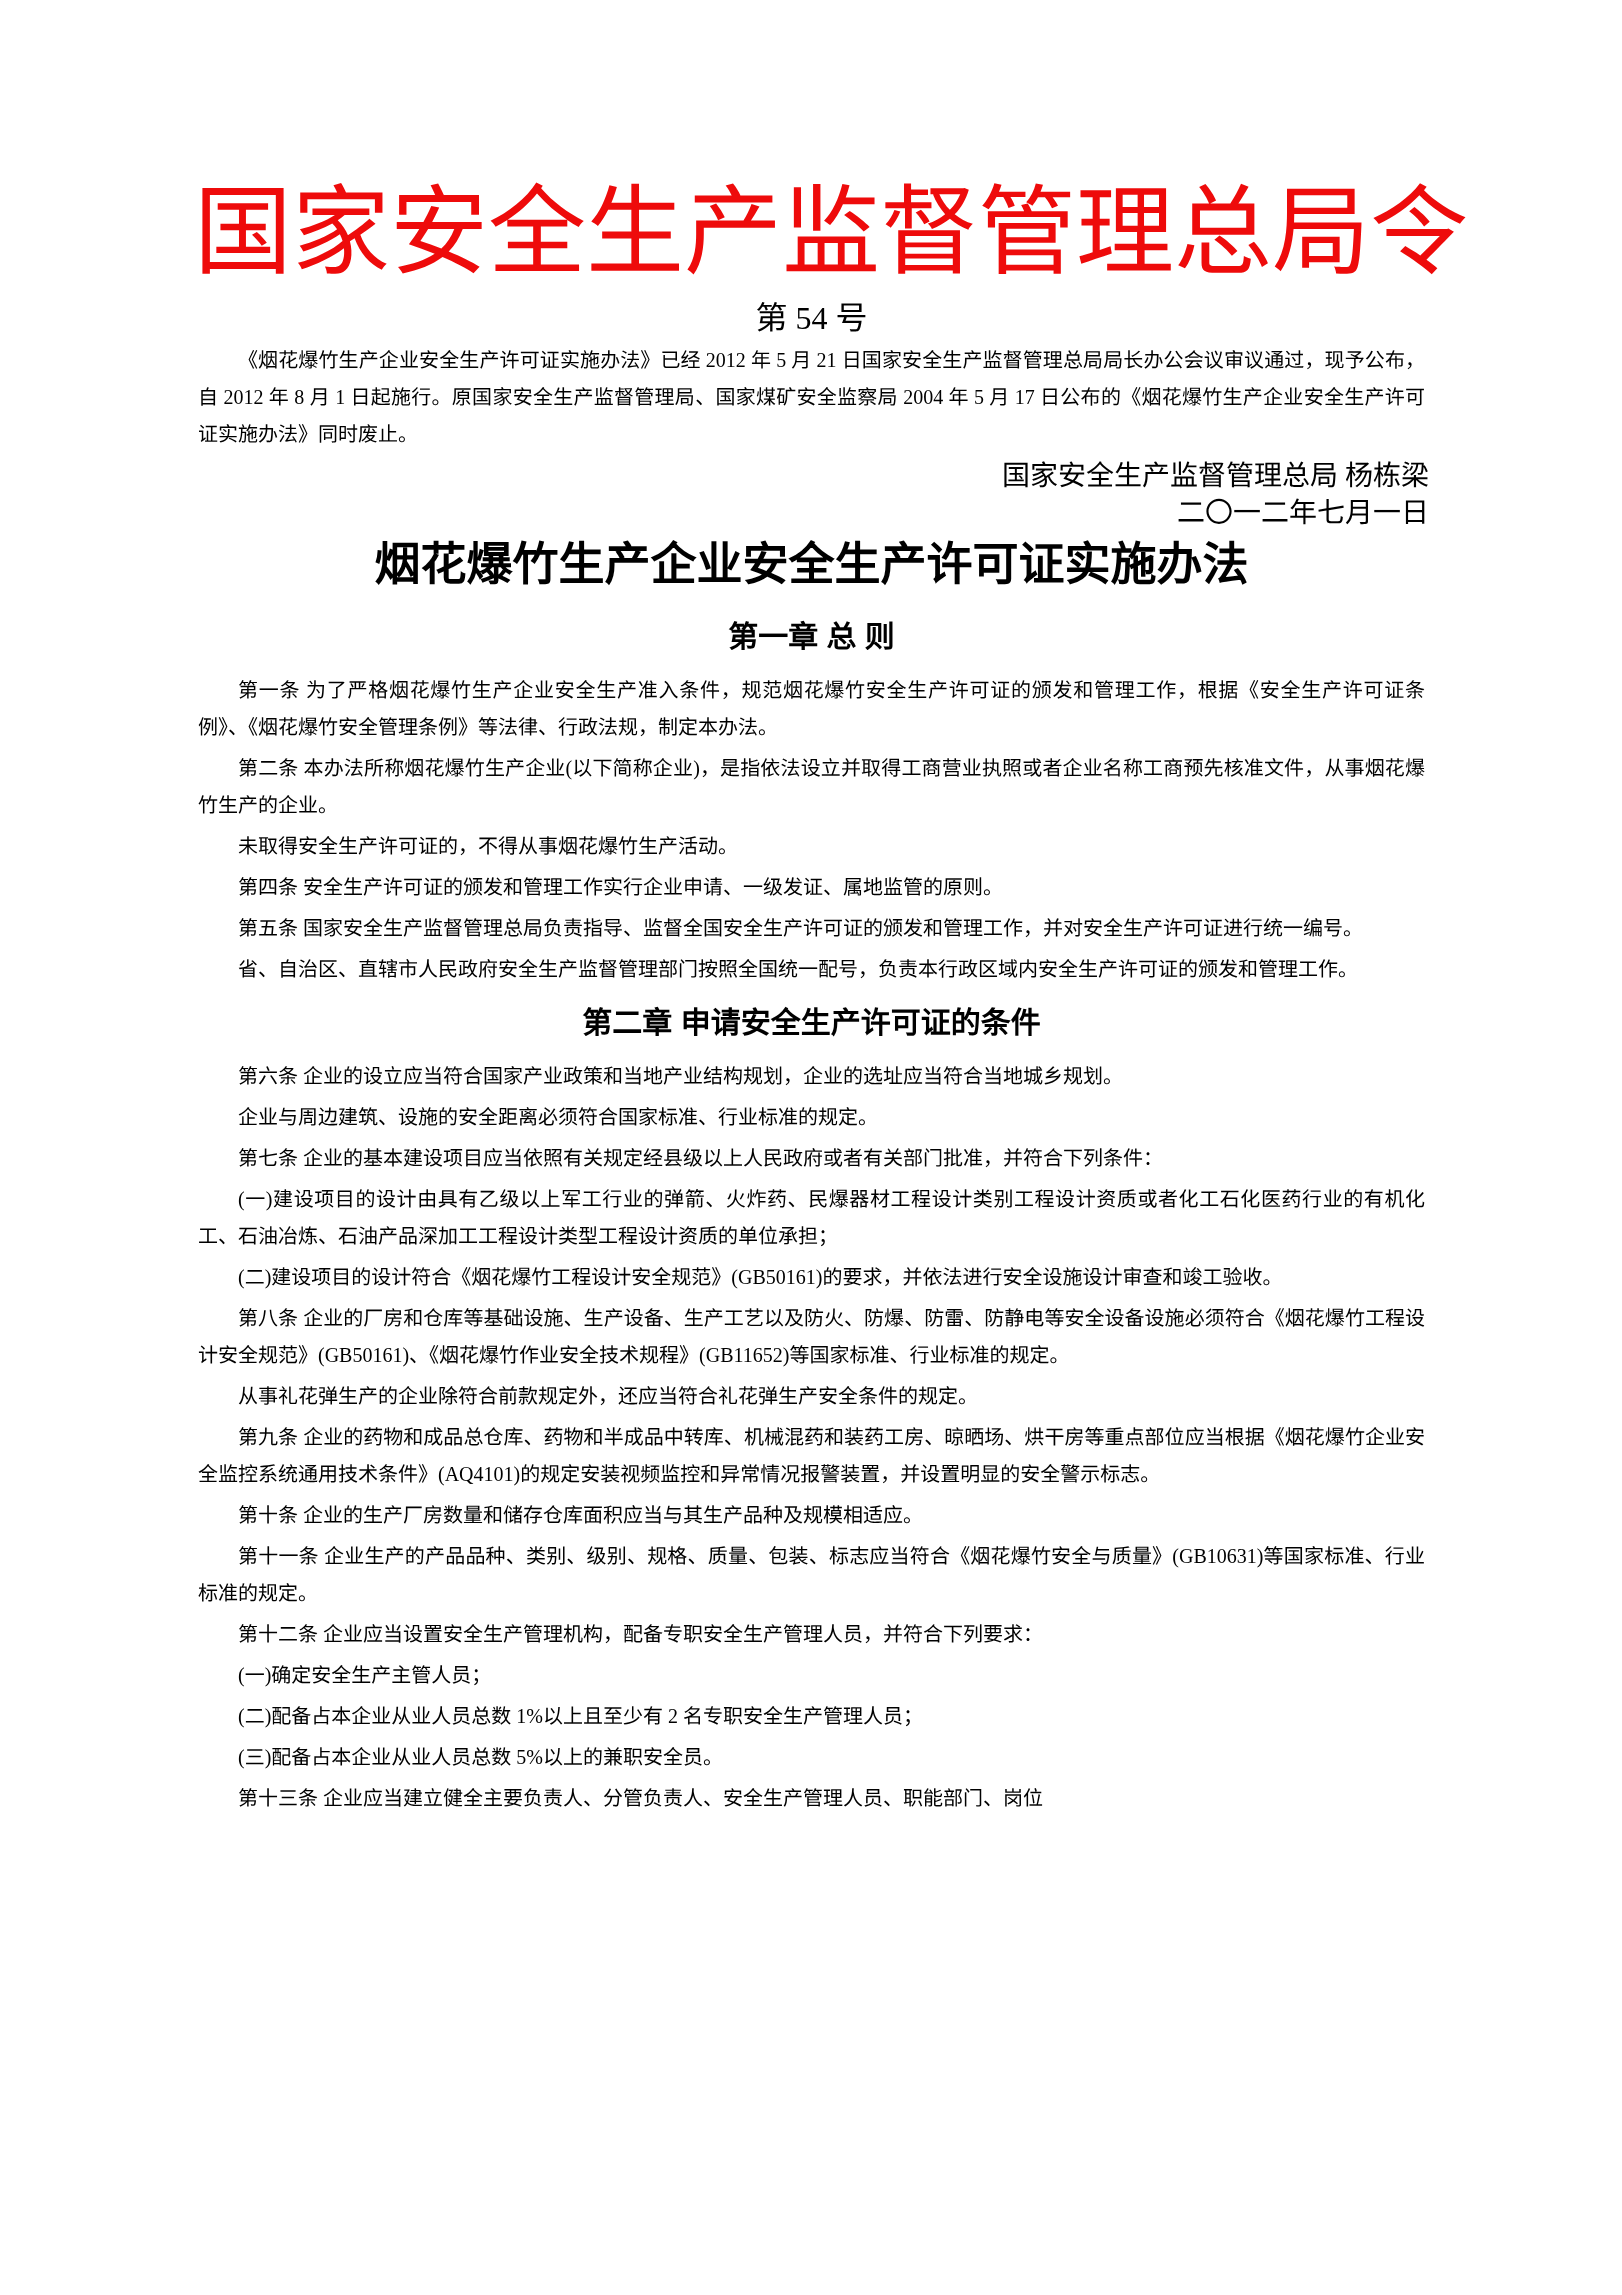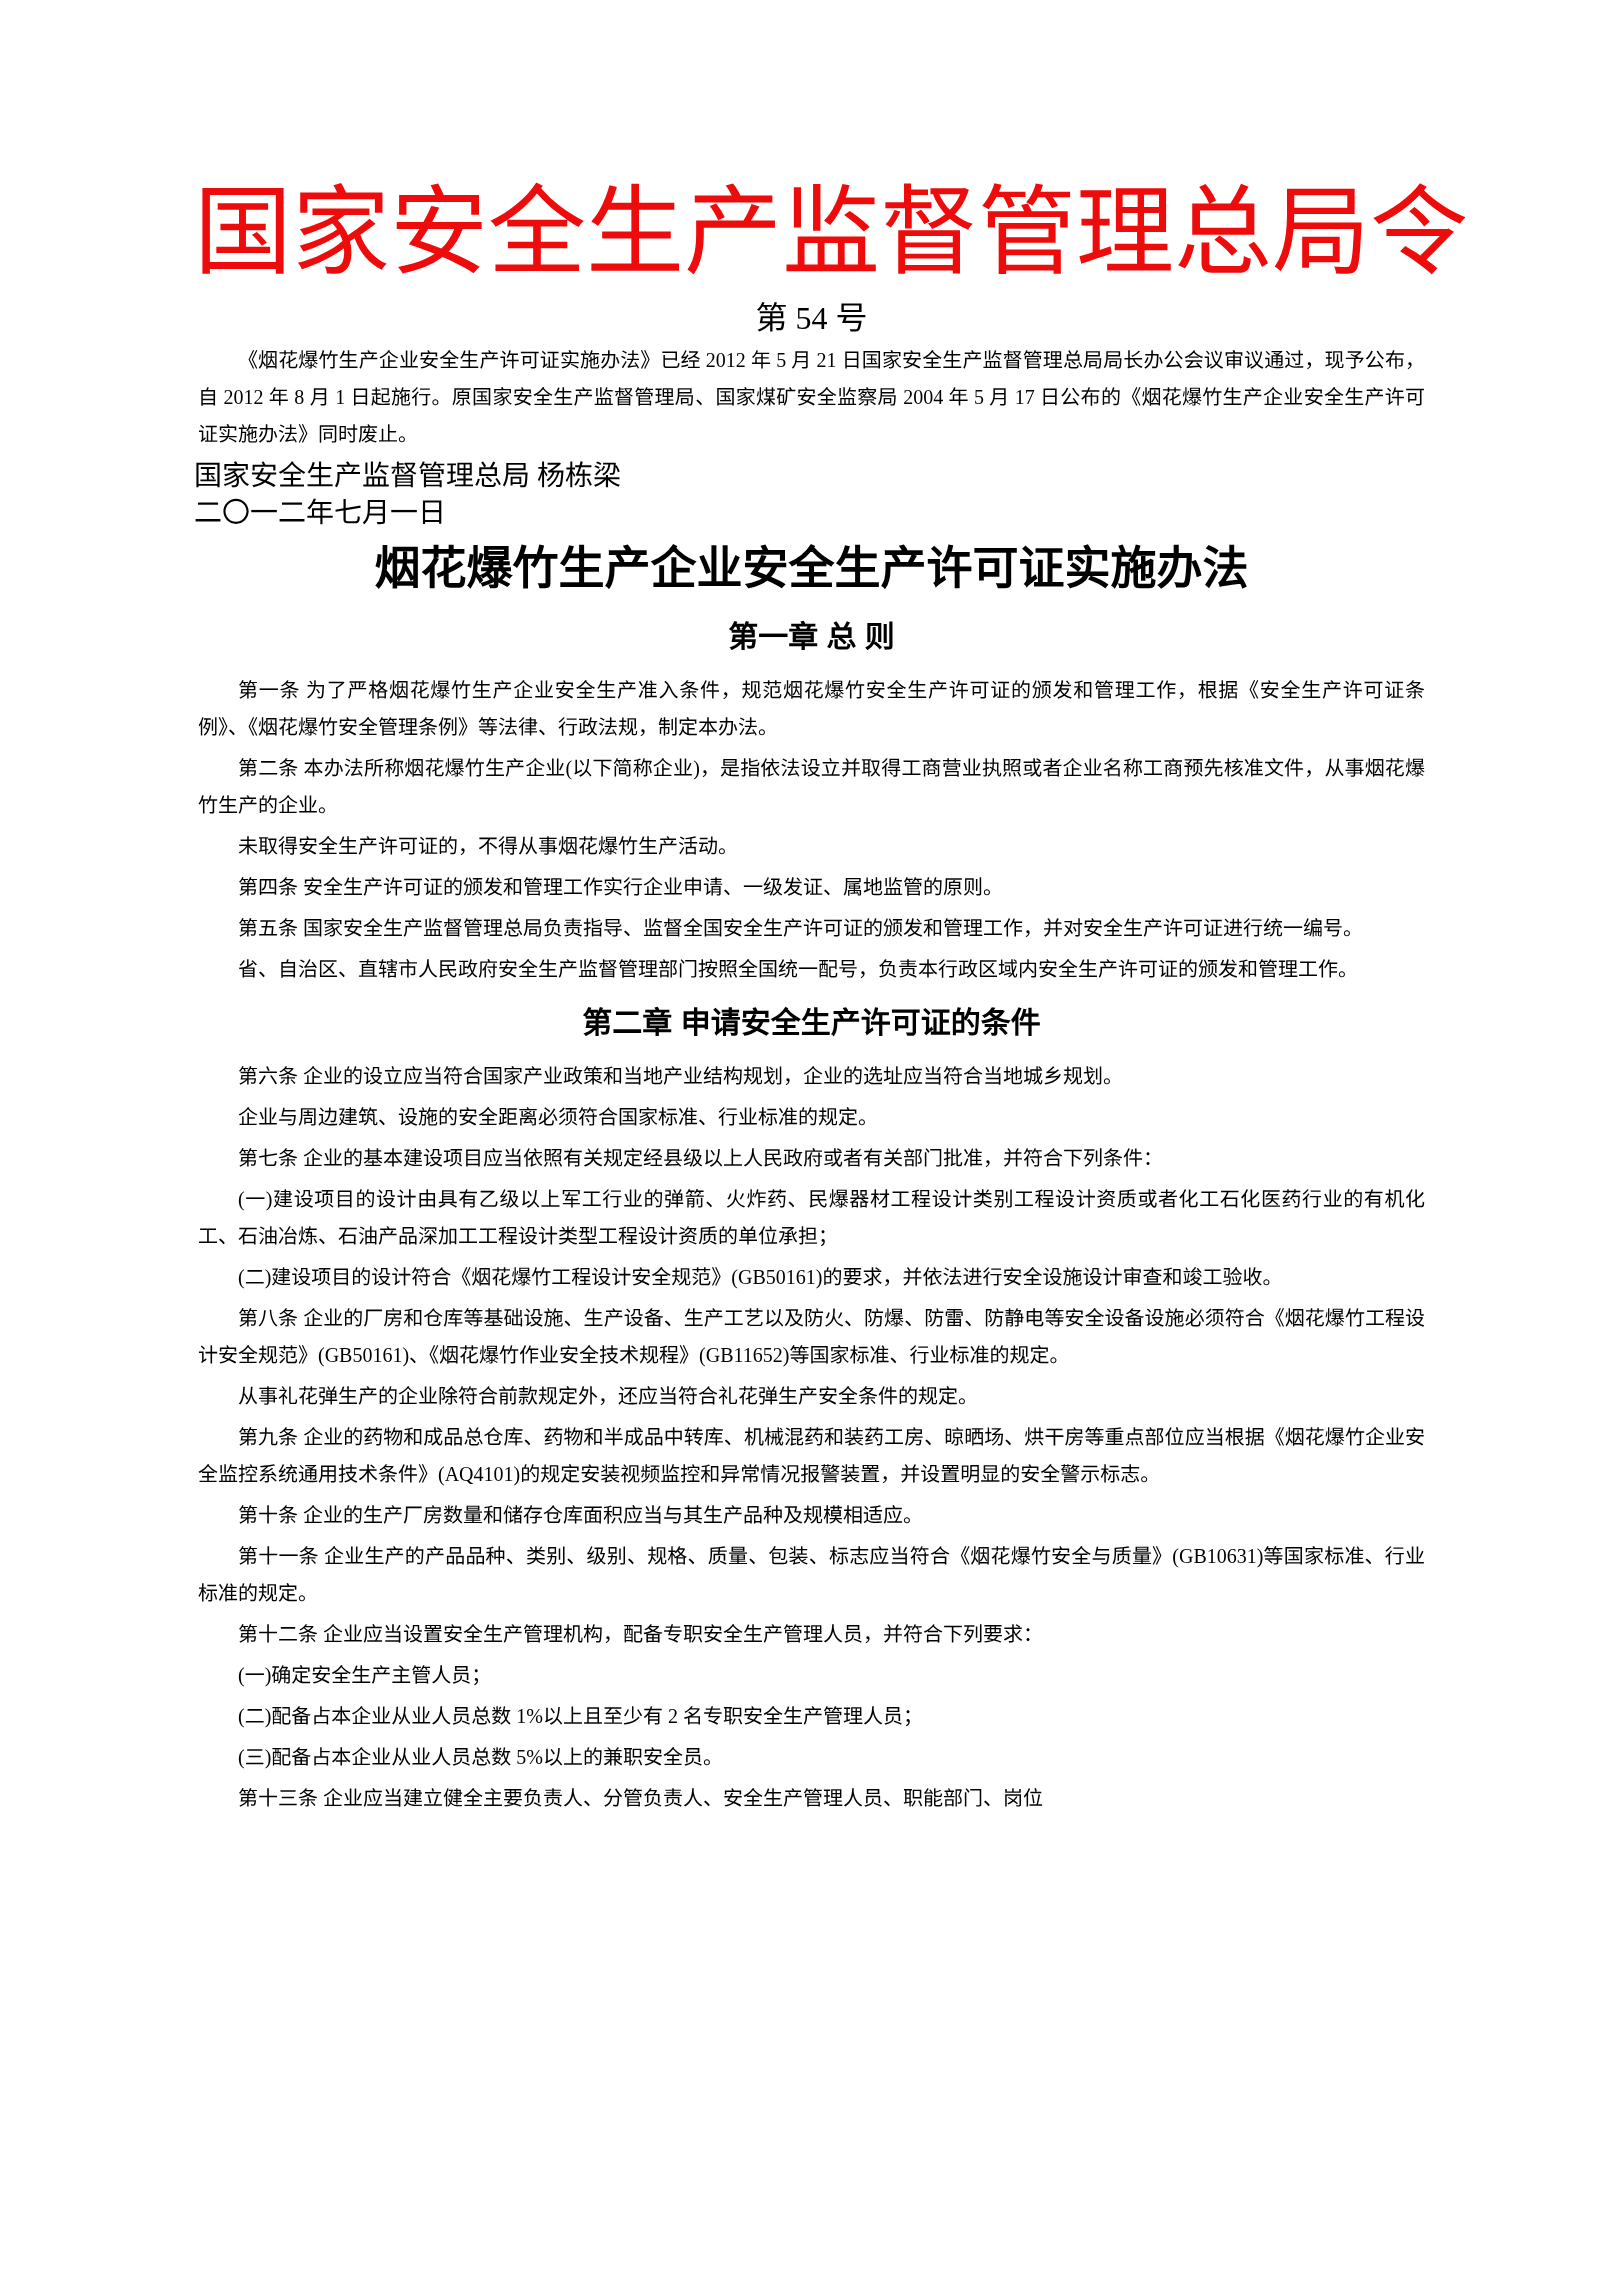--- a/index.html
+++ b/index.html
@@ -43,26 +43,27 @@
     text-align: justify;
     text-indent: 2em;
   }
   p.preamble {
     margin-top: 5.2px;
   }
   p.align-right {
     margin: 0;
     font-size: 28px;
     line-height: 37px;
+    text-align: right;
     text-indent: 0;
   }
   h1.doc-title {
     margin: 2.6px 0 0 0;
     text-align: center;
-    font-family: Liberation Sans, sans-serif;
+    font-family: Liberation Mono, monospace;
     font-weight: bold;
     font-size: 46px;
     line-height: 68px;
     white-space: nowrap;
   }
   h2.chapter {
     margin: 16px;
     text-align: center;
     font-family: "Liberation Sans", "DejaVu Sans", sans-serif;
     font-weight: bold;

